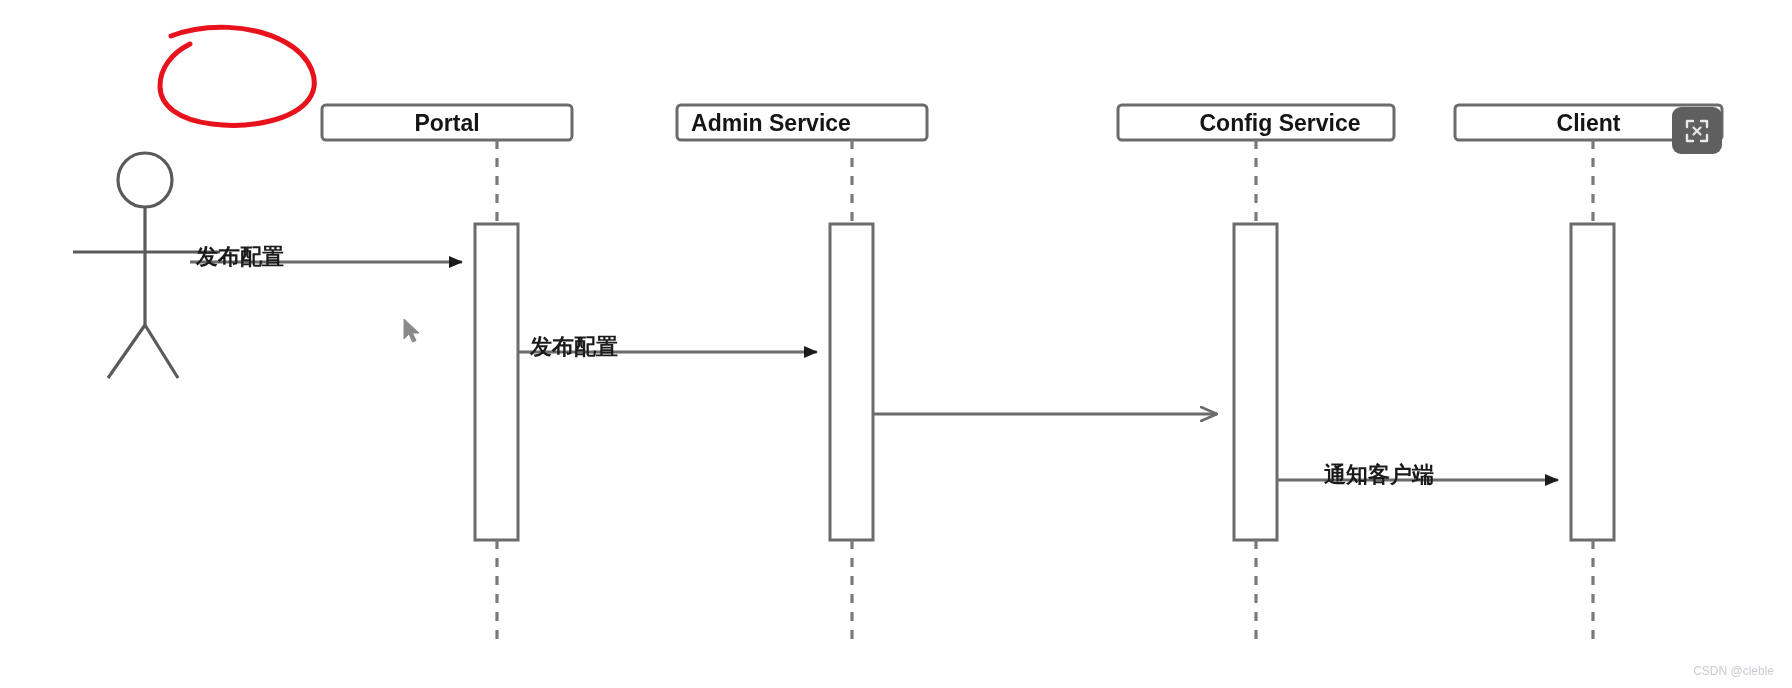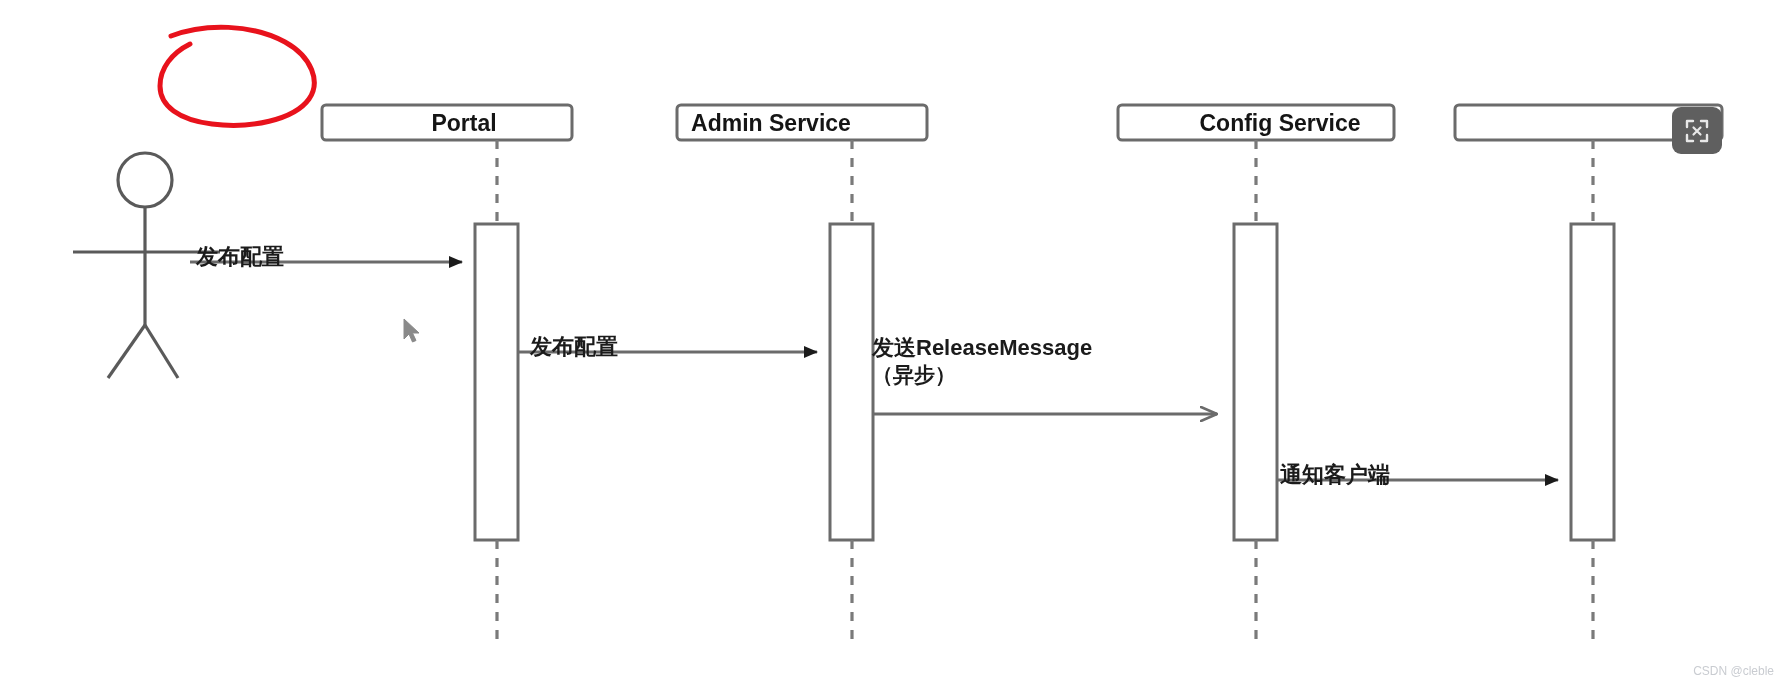--- a/index.html
+++ b/index.html
@@ -162,31 +162,28 @@
 
     <g>
       <line x1="1278" y1="480" x2="1558" y2="480" stroke="#6b6b6b" stroke-width="3" marker-end="url(#solidArrow)"></line>
     </g>
 
     <g>
       <path d="M181,38 C215,25 262,26 295,44 C322,59 331,84 319,101 C304,122 260,131 222,126 C189,122 170,108 170,88 C170,70 182,55 200,46" fill="none" stroke="#e8121c" stroke-width="5" stroke-linecap="round" transform="translate(-10,-2) scale(1.0)"></path>
     </g>
   </svg>
 
-  <div class="lifeline-label" style="left:308px; top:110px; width:250px;padding-left:31px;">Portal</div>
+  <div class="lifeline-label" style="left:322px; top:110px; width:250px;">Portal</div>
   <div class="lifeline-label" style="left:646px; top:110px; width:250px;">Admin Service</div>
   <div class="lifeline-label" style="left:1118px; top:110px; width:324px;">Config Service</div>
+  <div class="lifeline-label" style="left:1455px; top:110px; width:267px;">Client</div>
 
   <div class="msg-label" style="left:196px; top:243px; width:260px;">发布配置</div>
   <div class="msg-label" style="left:530px; top:333px; width:290px;">发布配置</div>
-  <div class="msg-label" style="left:872px; top:334px; width:350px;">
-    <span>发送ReleaseMessage</span>
-    <span class="sub">（异步）</span>
-  </div>
-  <div class="msg-label" style="left:1280px; top:461px; width:280px;">通知客户端</div>
+  <div class="msg-label" style="left:1324px; top:461px; width:280px;">通知客户端</div>
 
   <svg id="mouse-cursor" viewBox="0 0 22 28" xmlns="http://www.w3.org/2000/svg">
     <path d="M2,1 L2,21 L7,16 L10.5,24 L14,22.5 L10.5,15 L17,15 z" fill="#8a8a8a" stroke="#8a8a8a" stroke-width="1"></path>
   </svg>
 
   <div id="expand-button">
     <svg width="26" height="26" viewBox="0 0 26 26" xmlns="http://www.w3.org/2000/svg">
       <path d="M3,9 L3,3 L9,3" fill="none" stroke="#e8e8e8" stroke-width="2.4" stroke-linecap="round" stroke-linejoin="round"></path>
       <path d="M17,3 L23,3 L23,9" fill="none" stroke="#e8e8e8" stroke-width="2.4" stroke-linecap="round" stroke-linejoin="round"></path>
       <path d="M23,17 L23,23 L17,23" fill="none" stroke="#e8e8e8" stroke-width="2.4" stroke-linecap="round" stroke-linejoin="round"></path>

